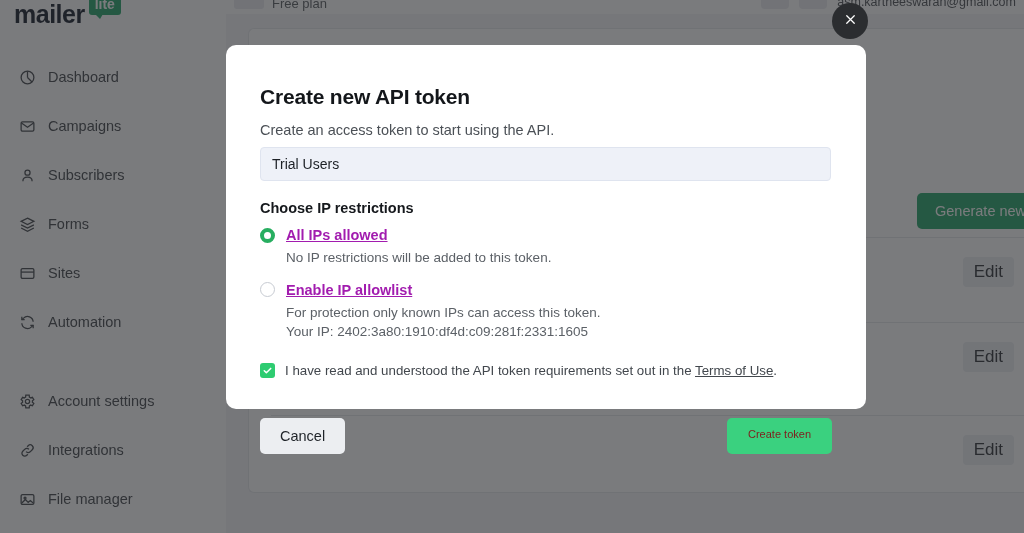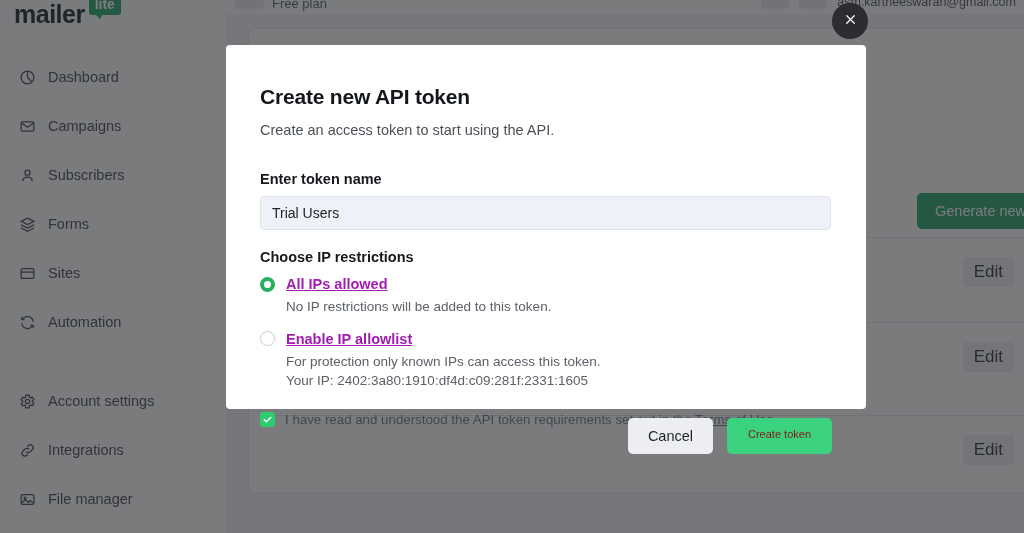--- a/index.html
+++ b/index.html
@@ -89,21 +89,21 @@
     width: 36px; height: 36px; border-radius: 50%;
     background: #2b2d30; color: #ffffff;
     display: flex; align-items: center; justify-content: center;
     z-index: 40;
   }
 
   
   .modal {
     position: absolute; left: 226px; top: 45px;
     width: 640px; height: 364px;
-    background: #ffffff; border-radius: 4px;
+    background: #ffffff; border-radius: 10px;
     z-index: 30;
     padding: 40px 34px 16px 34px;
   }
   .modal-title { font-size: 21px; font-weight: 700; color: #13161a; letter-spacing: -0.2px; }
   .modal-sub { margin-top: 13px; font-size: 14.5px; color: #4b5056; }
 
   .field-label { margin-top: 33px; font-size: 14.5px; font-weight: 700; color: #15181c; }
   .token-input {
     margin-top: 9px; width: 571px; height: 34px;
     background: #eef1f8; border: 1px solid #dfe4ef; border-radius: 4px;
@@ -127,21 +127,21 @@
 
   .check-row { display: flex; align-items: flex-start; gap: 10px; margin-top: 20px; }
   .checkbox {
     width: 15px; height: 15px; flex: 0 0 15px; margin-top: 1px;
     background: #2ecc71; border-radius: 3px;
     display: flex; align-items: center; justify-content: center;
   }
   .check-text { font-size: 13.3px; color: #42474d; line-height: 1.35; }
   .check-text a { color: #42474d; text-decoration: underline; }
 
-  .actions { position: absolute; left: 34px; right: 34px; top: 373px; display: flex; justify-content: flex-end; gap: 14px; }
+  .actions { position: absolute; left: 34px; right: 34px; top: 373px; display: flex; justify-content: space-between; gap: 14px; }
   .btn-cancel {
     background: #eceef1; color: #1f2328; font-size: 14.5px;
     padding: 10px 20px; border-radius: 5px;
   }
   .btn-create {
     background: #3ad17f; color: #7f1d1d; font-size: 11px;
     padding: 10px 21px; border-radius: 5px;
   }
 </style>
 </head>
@@ -279,21 +279,20 @@
       <svg width="15" height="15" viewBox="0 0 24 24" fill="none" stroke="currentColor" stroke-width="2" stroke-linecap="round">
           <path d="M6 6l12 12M18 6L6 18"></path>
         </svg>
     </span>
   </div>
 
   <div class="modal">
     <div class="modal-title">Create new API token</div>
     <div class="modal-sub">Create an access token to start using the API.</div>
 
-    <div class="field-label">Enter token name</div>
     <div class="token-input">
       <span>Trial Users</span>
     </div>
 
     <div class="section-label">Choose IP restrictions</div>
 
     <div class="radio-row">
       <span class="radio on"></span>
       <span class="radio-label">All IPs allowed</span>
     </div>

